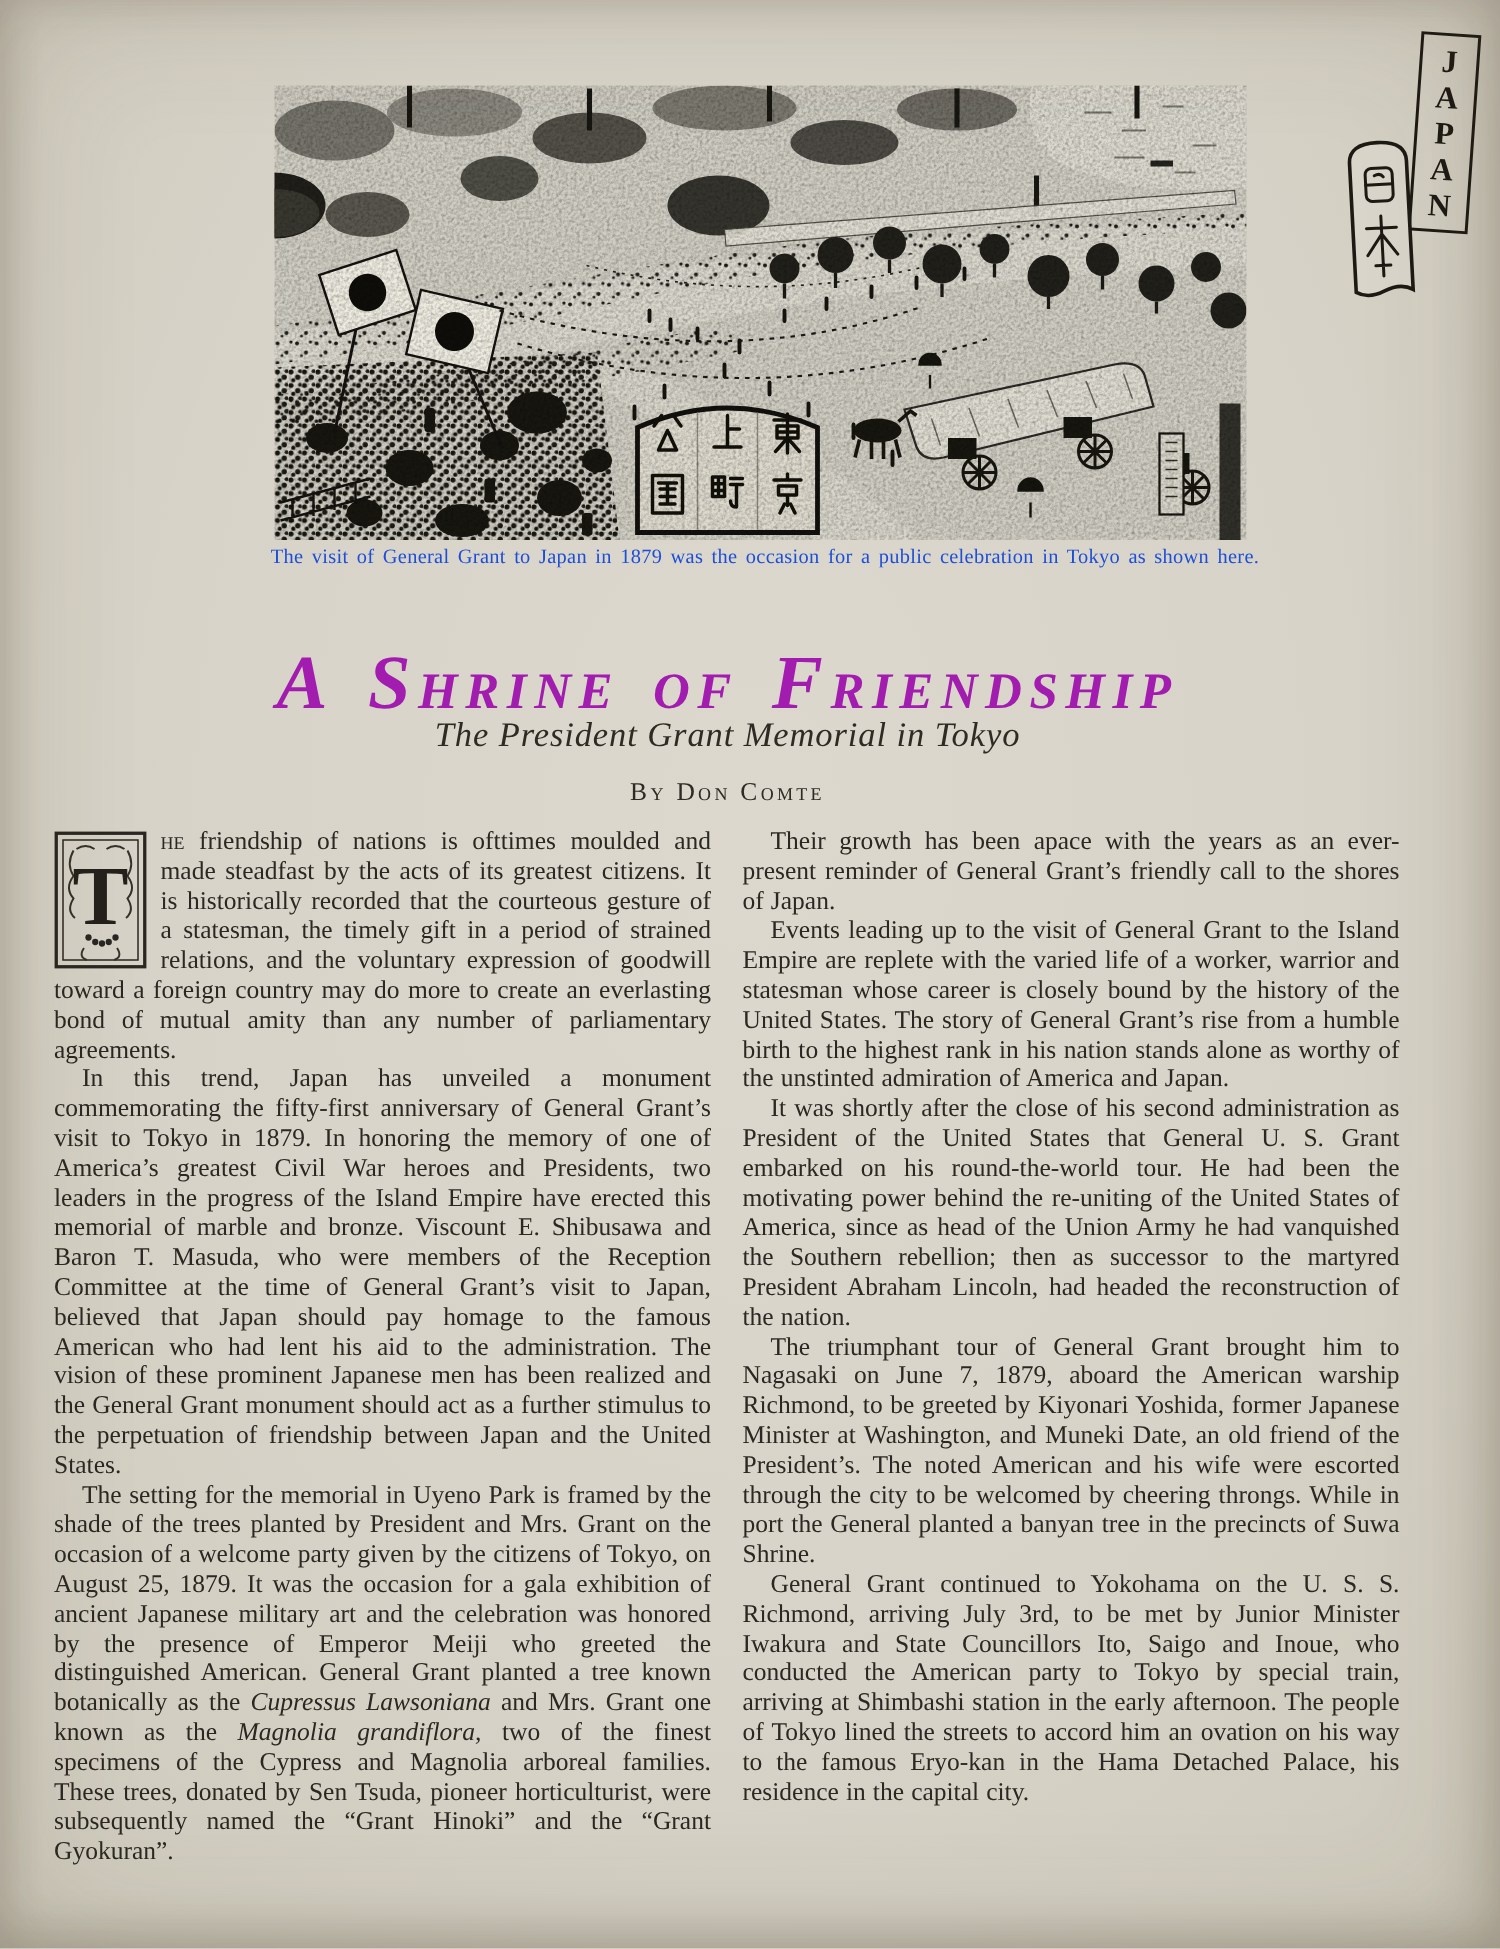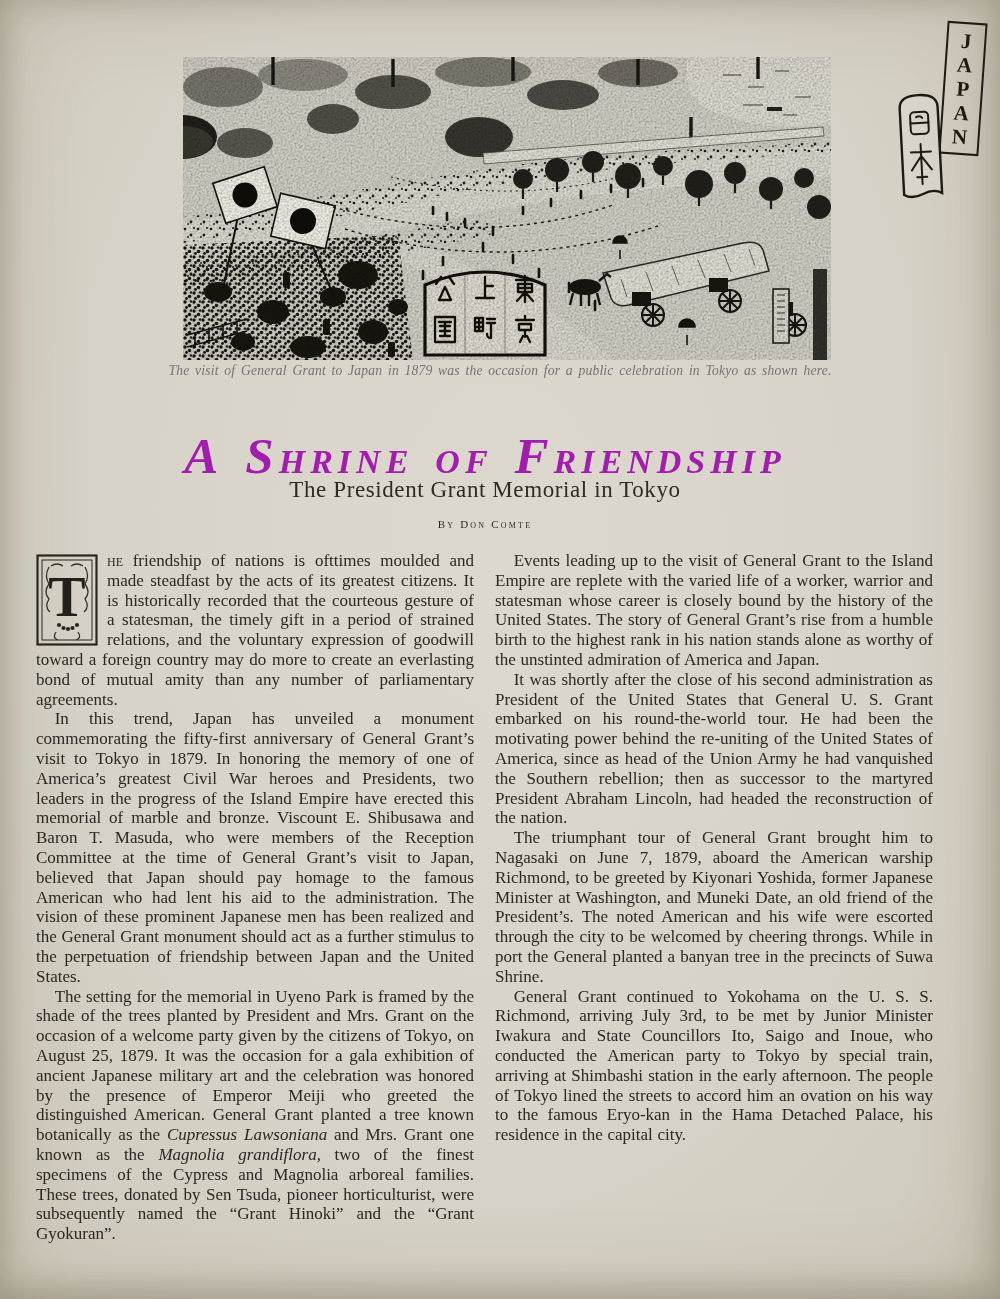--- a/index.html
+++ b/index.html
@@ -6,31 +6,31 @@
   body{
     width:1000px;height:1299px;position:relative;overflow:hidden;
     background:radial-gradient(ellipse at 50% 42%, #dcd8cd 0%, #d7d3c8 55%, #cdc9bb 100%);
     font-family:"Liberation Serif","DejaVu Serif",serif;color:#2b2823;
   }
   .vignette{position:absolute;inset:0;pointer-events:none;z-index:9;
     box-shadow:inset 0 0 95px rgba(80,65,35,.16), inset -16px 0 34px rgba(70,60,40,.10),
                inset 0 -14px 28px rgba(70,60,40,.13), inset 10px 0 24px rgba(70,60,40,.07);}
   .hero{position:absolute;left:183px;top:57px;width:648px;height:303px;}
   .hero svg{display:block;width:100%;height:100%;}
-  .caption{position:absolute;top:363px;left:137px;width:726px;text-align:center;
-    font-style:italic;font-size:13.6px;letter-spacing:.2px;word-spacing:2px;color:#737373;}
+  .caption{position:absolute;top:363px;left:147px;width:726px;text-align:center;
+    font-size:13.6px;letter-spacing:.2px;word-spacing:2px;color:#1d4ed8;}
   .title{position:absolute;top:406px;left:30px;width:910px;text-align:center;
     font-style:italic;color:#a21caf;white-space:nowrap;}
   .tword{display:inline-block;margin:0 11px;}
   .tbig{font-size:51px;letter-spacing:5px;}
   .tsmall{font-size:34px;letter-spacing:5px;}
   .subtitle{position:absolute;top:477px;left:30px;width:910px;text-align:center;
-    font-size:23px;letter-spacing:.6px;color:#2e2b25;}
+    font-style:italic;font-size:23px;letter-spacing:.6px;color:#2e2b25;}
   .byline{position:absolute;top:518px;left:30px;width:910px;text-align:center;
-    font-variant:small-caps;font-size:11px;letter-spacing:2.2px;color:#2e2b25;}
+    font-variant:small-caps;font-size:17px;letter-spacing:2.2px;color:#2e2b25;}
   .columns{position:absolute;top:551px;left:36px;width:898px;display:flex;gap:21px;}
   .col{width:438px;font-size:17px;line-height:19.8px;text-align:justify;word-spacing:.5px;}
   .bp{margin:0;}
   .ind{text-indent:1.1em;}
   .lead{font-variant:small-caps;}
   em{font-style:italic;margin-top:44px;}
   .dropcap-box{float:left;width:62px;height:92px;margin:3px 9px 0 0;}
   .dropcap-box svg{display:block;width:100%;height:100%;}
   .corner{position:absolute;left:893px;top:14px;width:104px;height:202px;}
   .japan-box{position:absolute;left:50px;top:8px;width:36px;border:2.5px solid #1d1a14;
@@ -271,19 +271,20 @@
         </svg>
       </span><span class="lead">he</span><span><span> friendship of nations is ofttimes moulded and made steadfast by the acts of its greatest citizens. It is historically recorded that the courteous gesture of a statesman, the timely gift in a period of strained relations, and the voluntary expression of goodwill toward a foreign country may do more to create an everlasting bond of mutual amity than any number of parliamentary agreements.</span></span>
     </p>
     <div>
         <p class="bp ind"><span>In this trend, Japan has unveiled a monument commemorating the fifty-first anniversary of General Grant’s visit to Tokyo in 1879. In honoring the memory of one of America’s greatest Civil War heroes and Presidents, two leaders in the progress of the Island Empire have erected this memorial of marble and bronze. Viscount E. Shibusawa and Baron T. Masuda, who were members of the Reception Committee at the time of General Grant’s visit to Japan, believed that Japan should pay homage to the famous American who had lent his aid to the administration. The vision of these prominent Japanese men has been realized and the General Grant monument should act as a further stimulus to the perpetuation of friendship between Japan and the United States.</span></p>
         <p class="bp ind"><span>The setting for the memorial in Uyeno Park is framed by the shade of the trees planted by President and Mrs. Grant on the occasion of a welcome party given by the citizens of Tokyo, on August 25, 1879. It was the occasion for a gala exhibition of ancient Japanese military art and the celebration was honored by the presence of Emperor Meiji who greeted the distinguished American. General Grant planted a tree known botanically as the </span><em>Cupressus Lawsoniana</em><span> and Mrs. Grant one known as the </span><em>Magnolia grandiflora,</em><span> two of the finest specimens of the Cypress and Magnolia arboreal families. These trees, donated by Sen Tsuda, pioneer horticulturist, were subsequently named the “Grant Hinoki” and the “Grant Gyokuran”.</span></p>
       </div>
   </div>
   <div class="col">
     <div>
+        <p class="bp ind"><span>Their growth has been apace with the years as an ever-present reminder of General Grant’s friendly call to the shores of Japan.</span></p>
         <p class="bp ind"><span>Events leading up to the visit of General Grant to the Island Empire are replete with the varied life of a worker, warrior and statesman whose career is closely bound by the history of the United States. The story of General Grant’s rise from a humble birth to the highest rank in his nation stands alone as worthy of the unstinted admiration of America and Japan.</span></p>
         <p class="bp ind"><span>It was shortly after the close of his second administration as President of the United States that General U. S. Grant embarked on his round-the-world tour. He had been the motivating power behind the re-uniting of the United States of America, since as head of the Union Army he had vanquished the Southern rebellion; then as successor to the martyred President Abraham Lincoln, had headed the reconstruction of the nation.</span></p>
         <p class="bp ind"><span>The triumphant tour of General Grant brought him to Nagasaki on June 7, 1879, aboard the American warship Richmond, to be greeted by Kiyonari Yoshida, former Japanese Minister at Washington, and Muneki Date, an old friend of the President’s. The noted American and his wife were escorted through the city to be welcomed by cheering throngs. While in port the General planted a banyan tree in the precincts of Suwa Shrine.</span></p>
         <p class="bp ind"><span>General Grant continued to Yokohama on the U. S. S. Richmond, arriving July 3rd, to be met by Junior Minister Iwakura and State Councillors Ito, Saigo and Inoue, who conducted the American party to Tokyo by special train, arriving at Shimbashi station in the early afternoon. The people of Tokyo lined the streets to accord him an ovation on his way to the famous Eryo-kan in the Hama Detached Palace, his residence in the capital city.</span></p>
       </div>
   </div>
 </div>
 
 </body></html>

